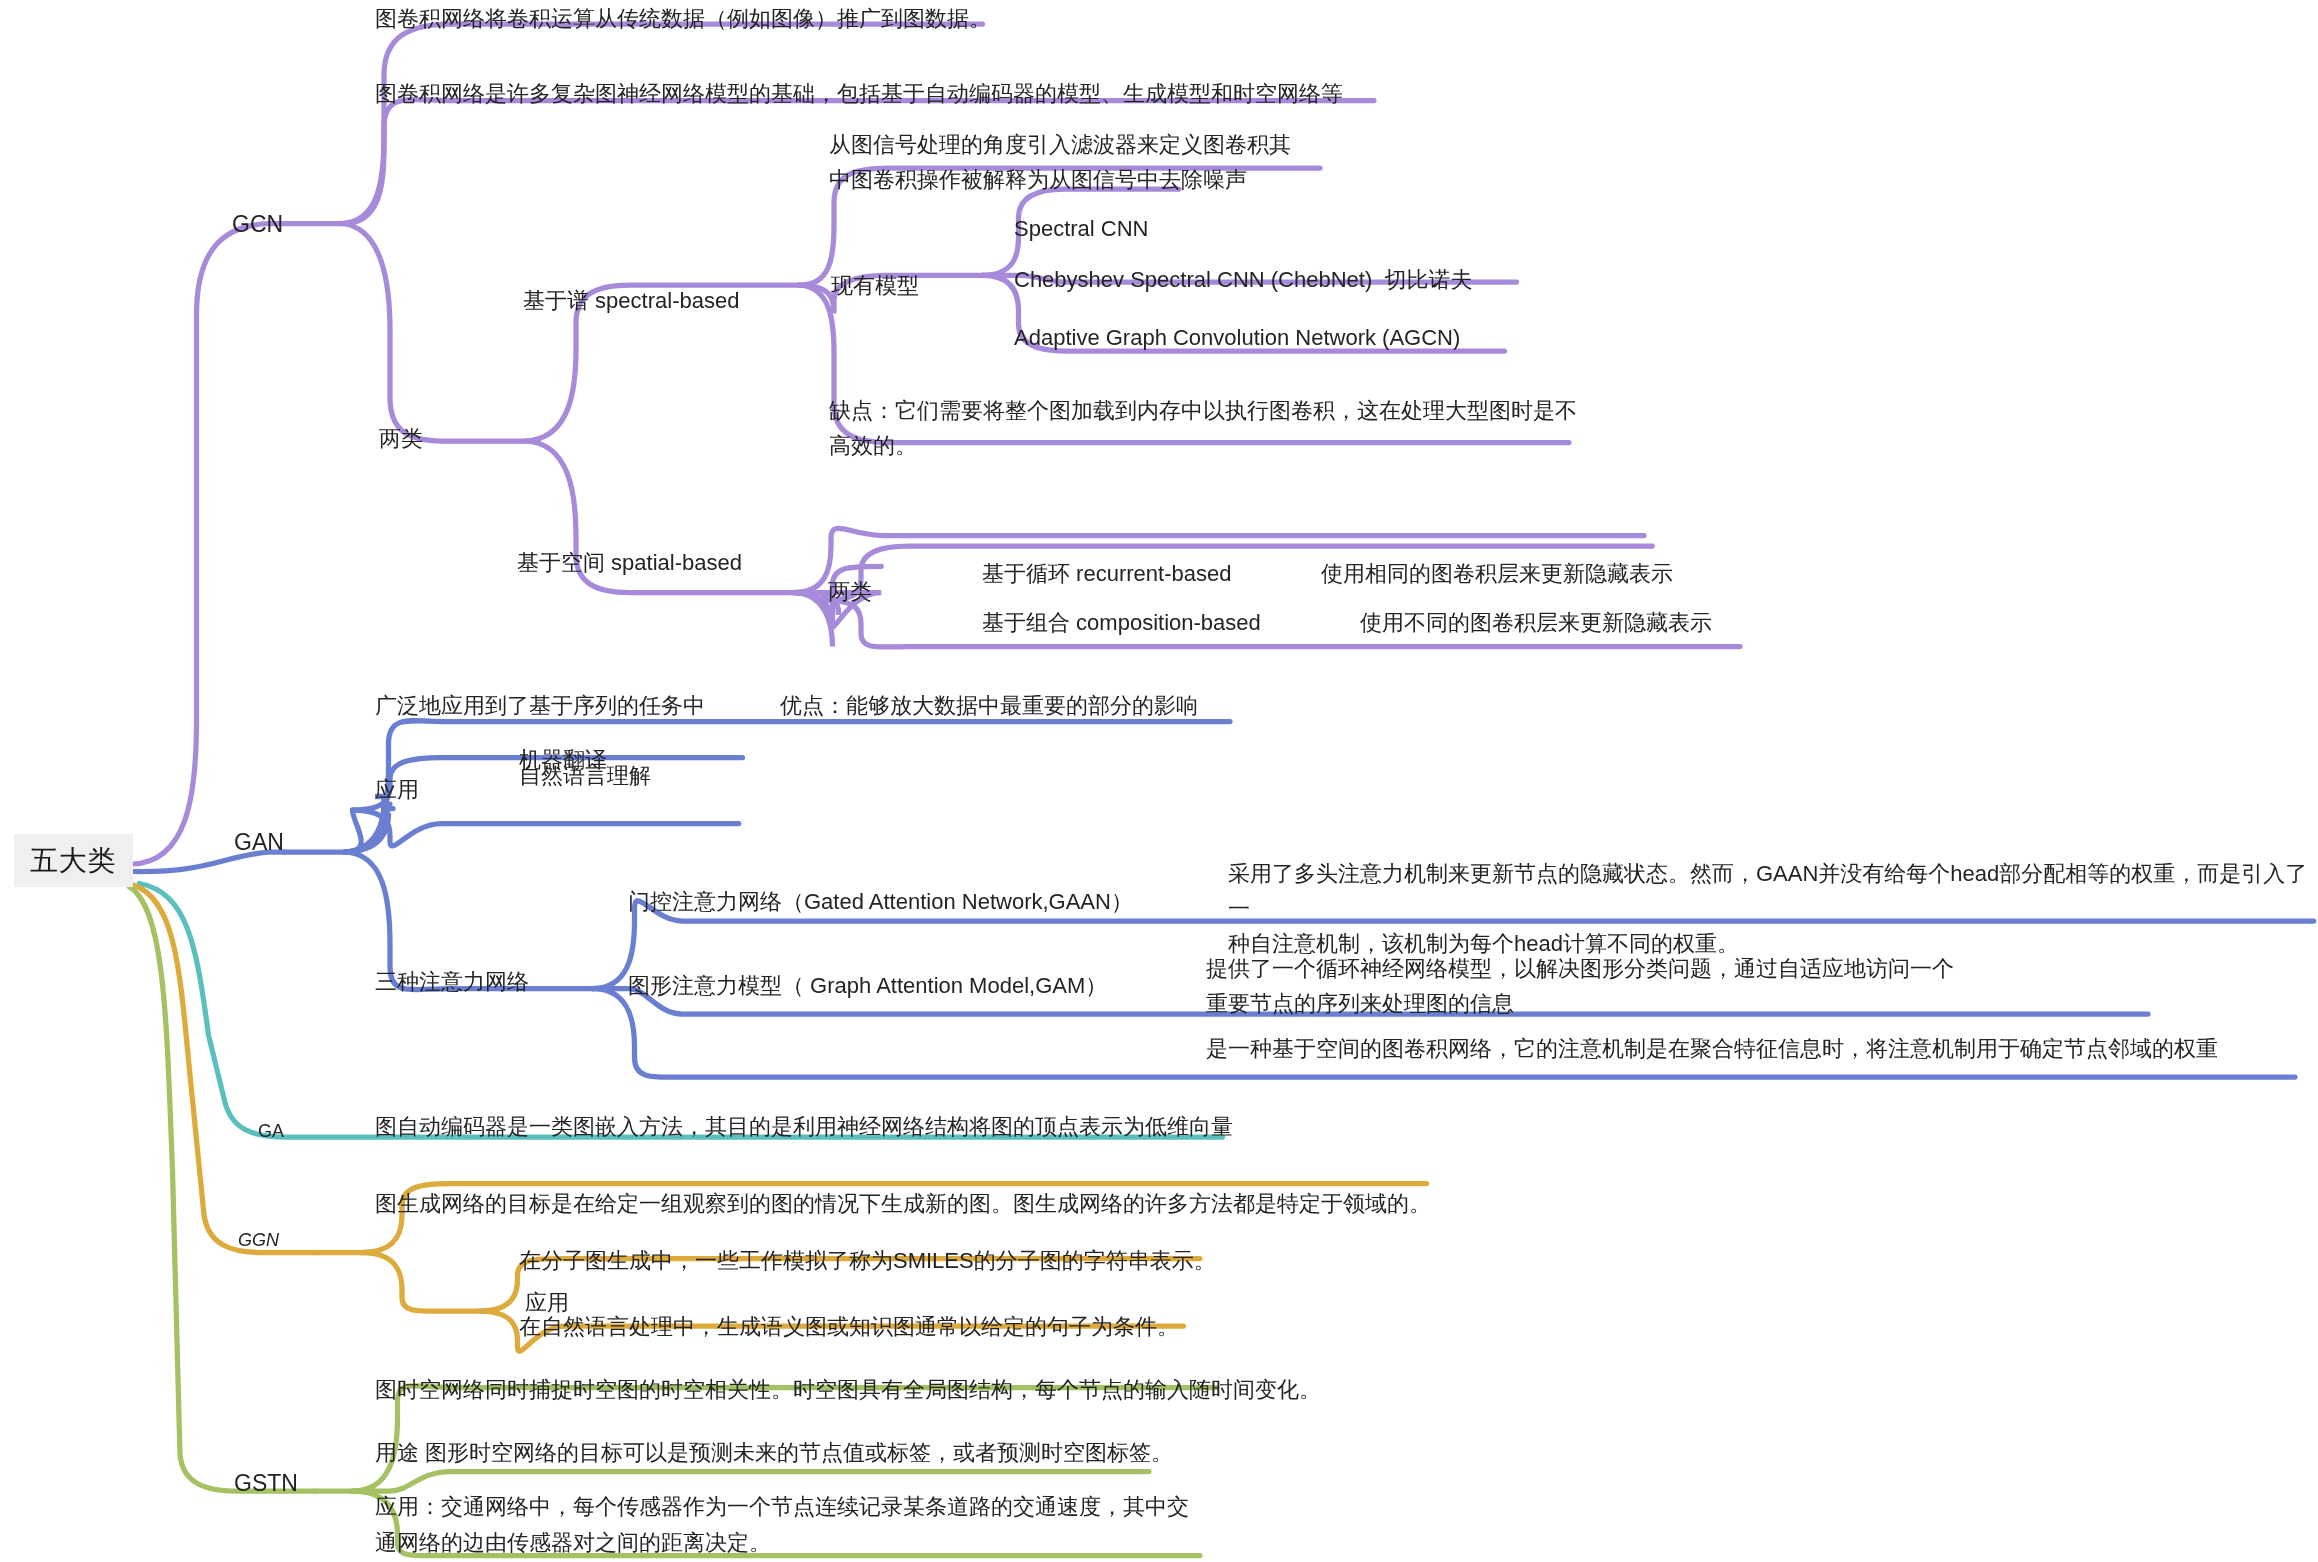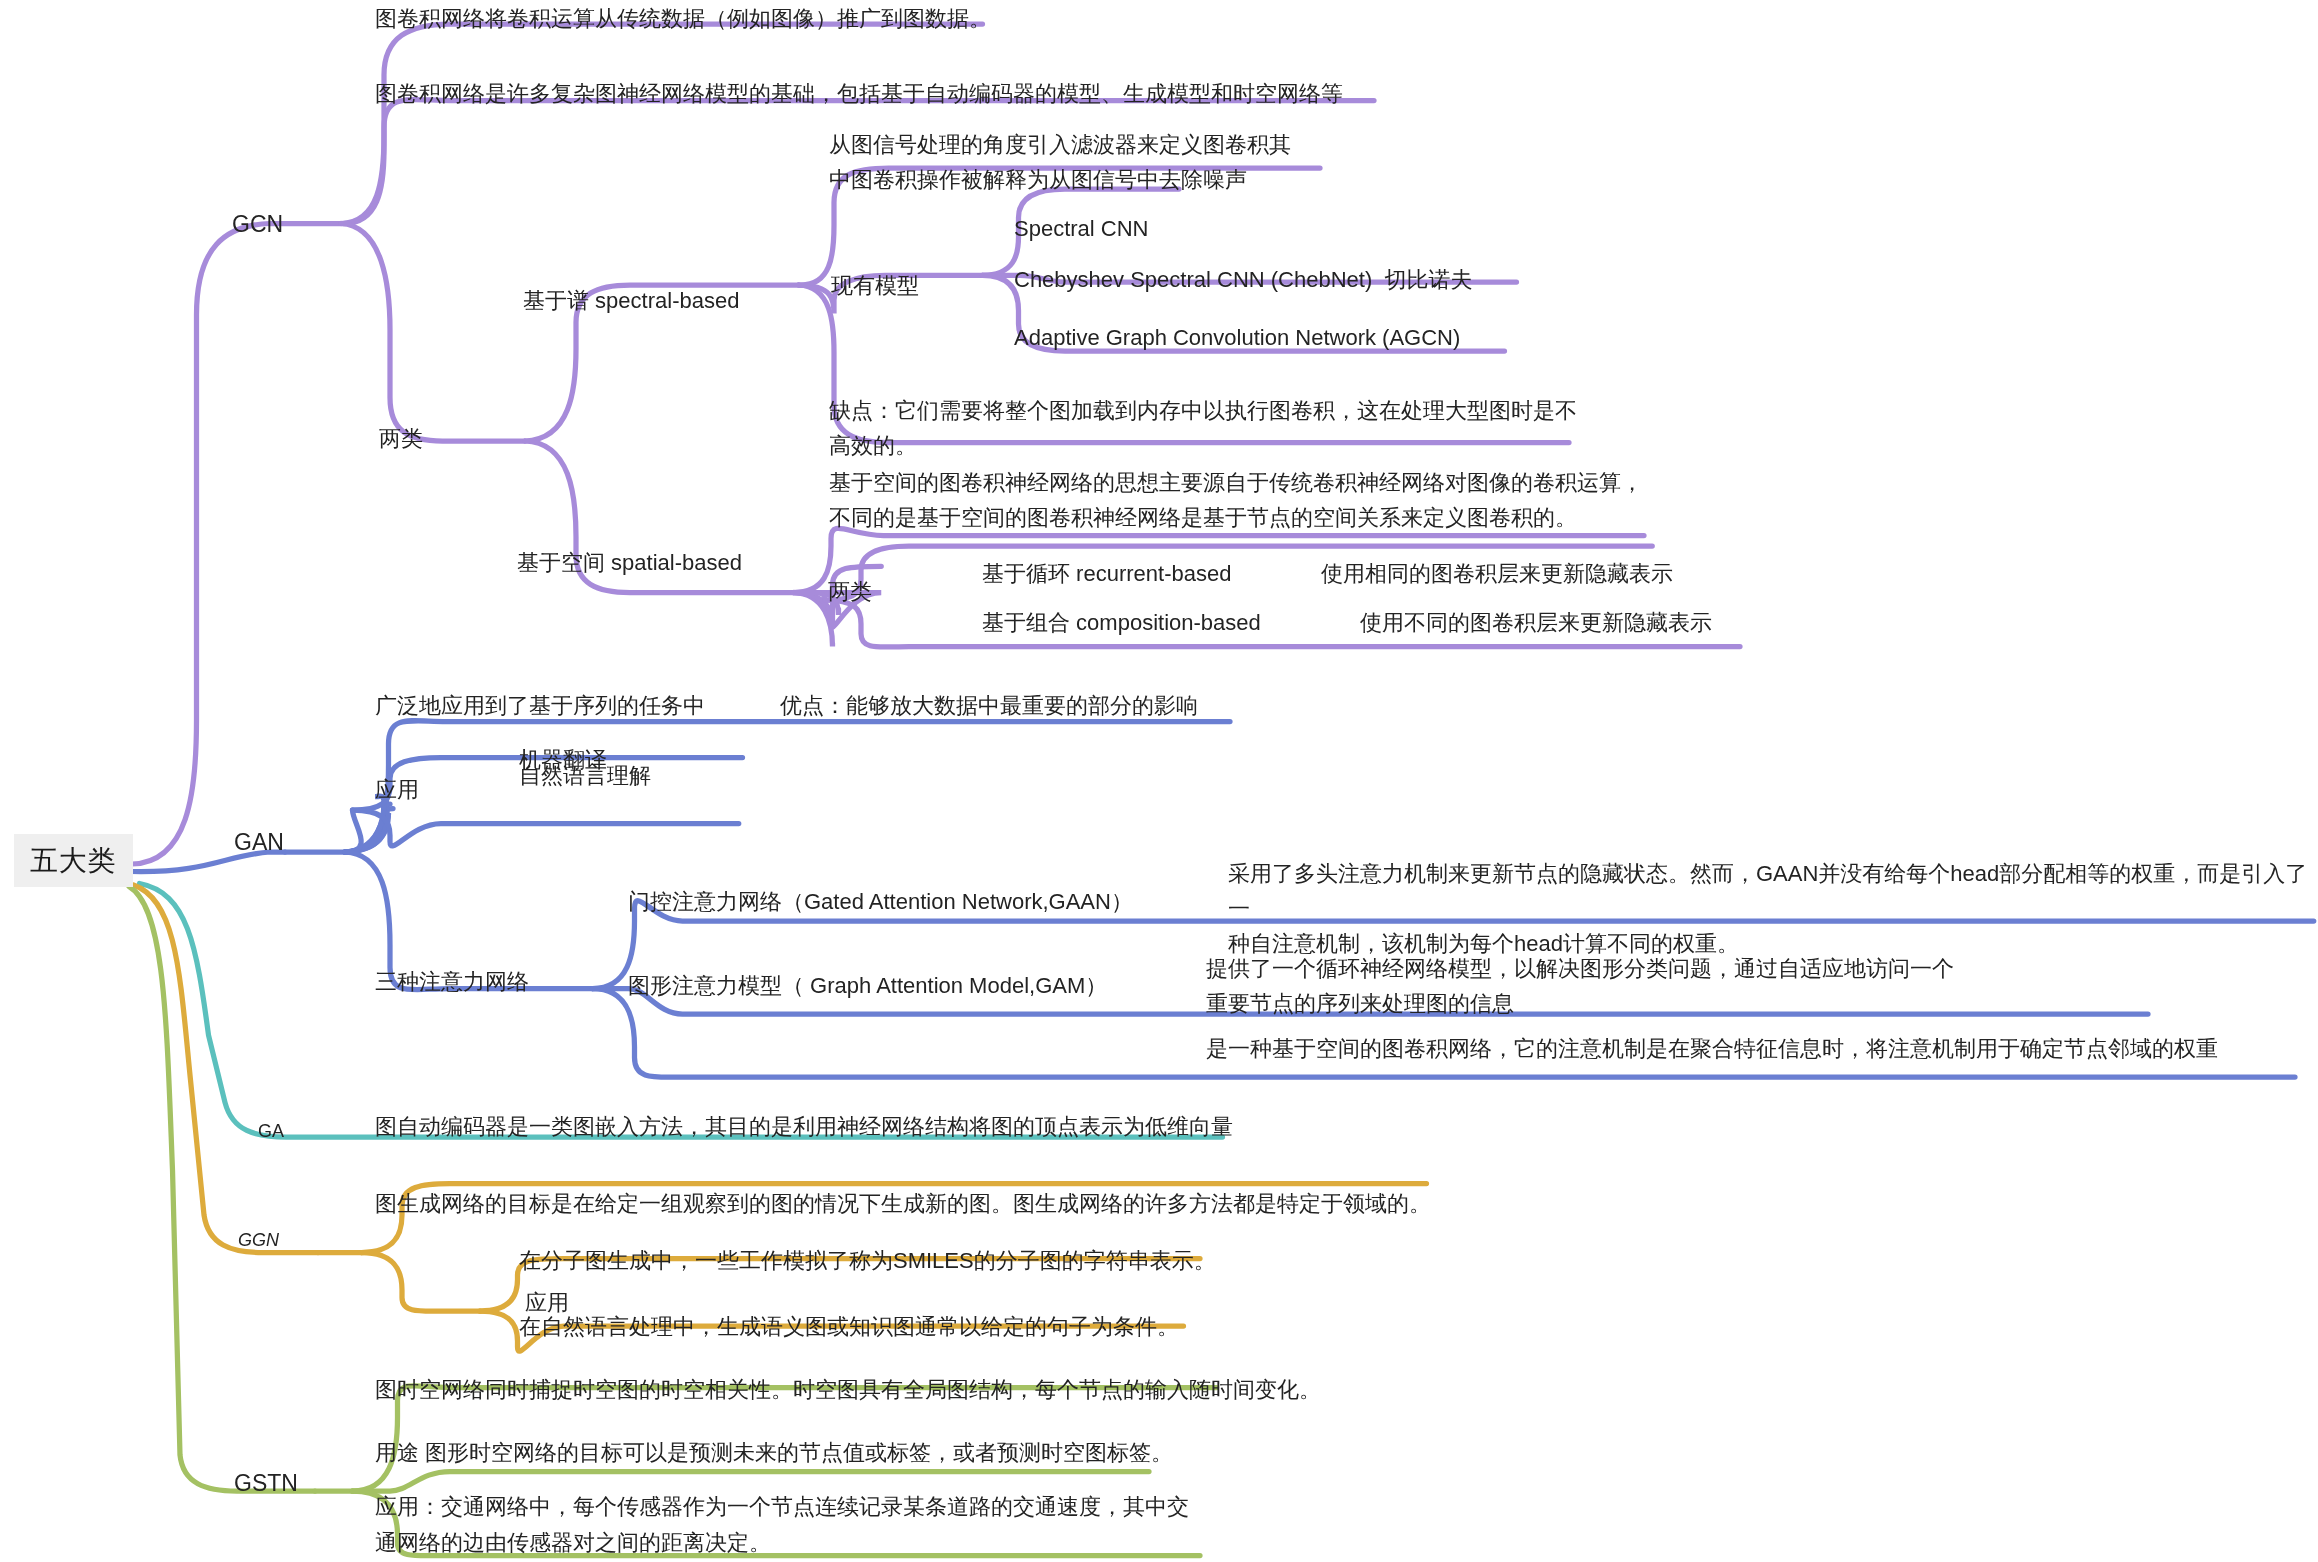--- a/index.html
+++ b/index.html
@@ -112,22 +112,20 @@
 
   <div class="lbl" style="left:831px;top:270px;">现有模型</div>
 
   <div class="lbl" style="left:1014px;top:213px;">Spectral CNN</div>
   <div class="lbl" style="left:1014px;top:264px;">Chebyshev Spectral CNN (ChebNet)  切比诺夫</div>
   <div class="lbl" style="left:1014px;top:322px;">Adaptive Graph Convolution Network (AGCN)</div>
 
   <div class="lbl multi" style="left:829px;top:393px;line-height:1.6;">缺点：它们需要将整个图加载到内存中以执行图卷积，这在处理大型图时是不
 高效的。</div>
 
-  <div class="lbl multi" style="left:829px;top:465px;line-height:1.6;">基于空间的图卷积神经网络的思想主要源自于传统卷积神经网络对图像的卷积运算，
-不同的是基于空间的图卷积神经网络是基于节点的空间关系来定义图卷积的。</div>
 
   <div class="lbl" style="left:517px;top:547px;">基于空间 spatial-based</div>
 
   <div class="lbl" style="left:828px;top:576px;">两类</div>
 
   <div class="lbl" style="left:982px;top:558px;">基于循环 recurrent-based</div>
   <div class="lbl" style="left:1321px;top:558px;">使用相同的图卷积层来更新隐藏表示</div>
 
   <div class="lbl" style="left:982px;top:607px;">基于组合 composition-based</div>
   <div class="lbl" style="left:1360px;top:607px;">使用不同的图卷积层来更新隐藏表示</div>

